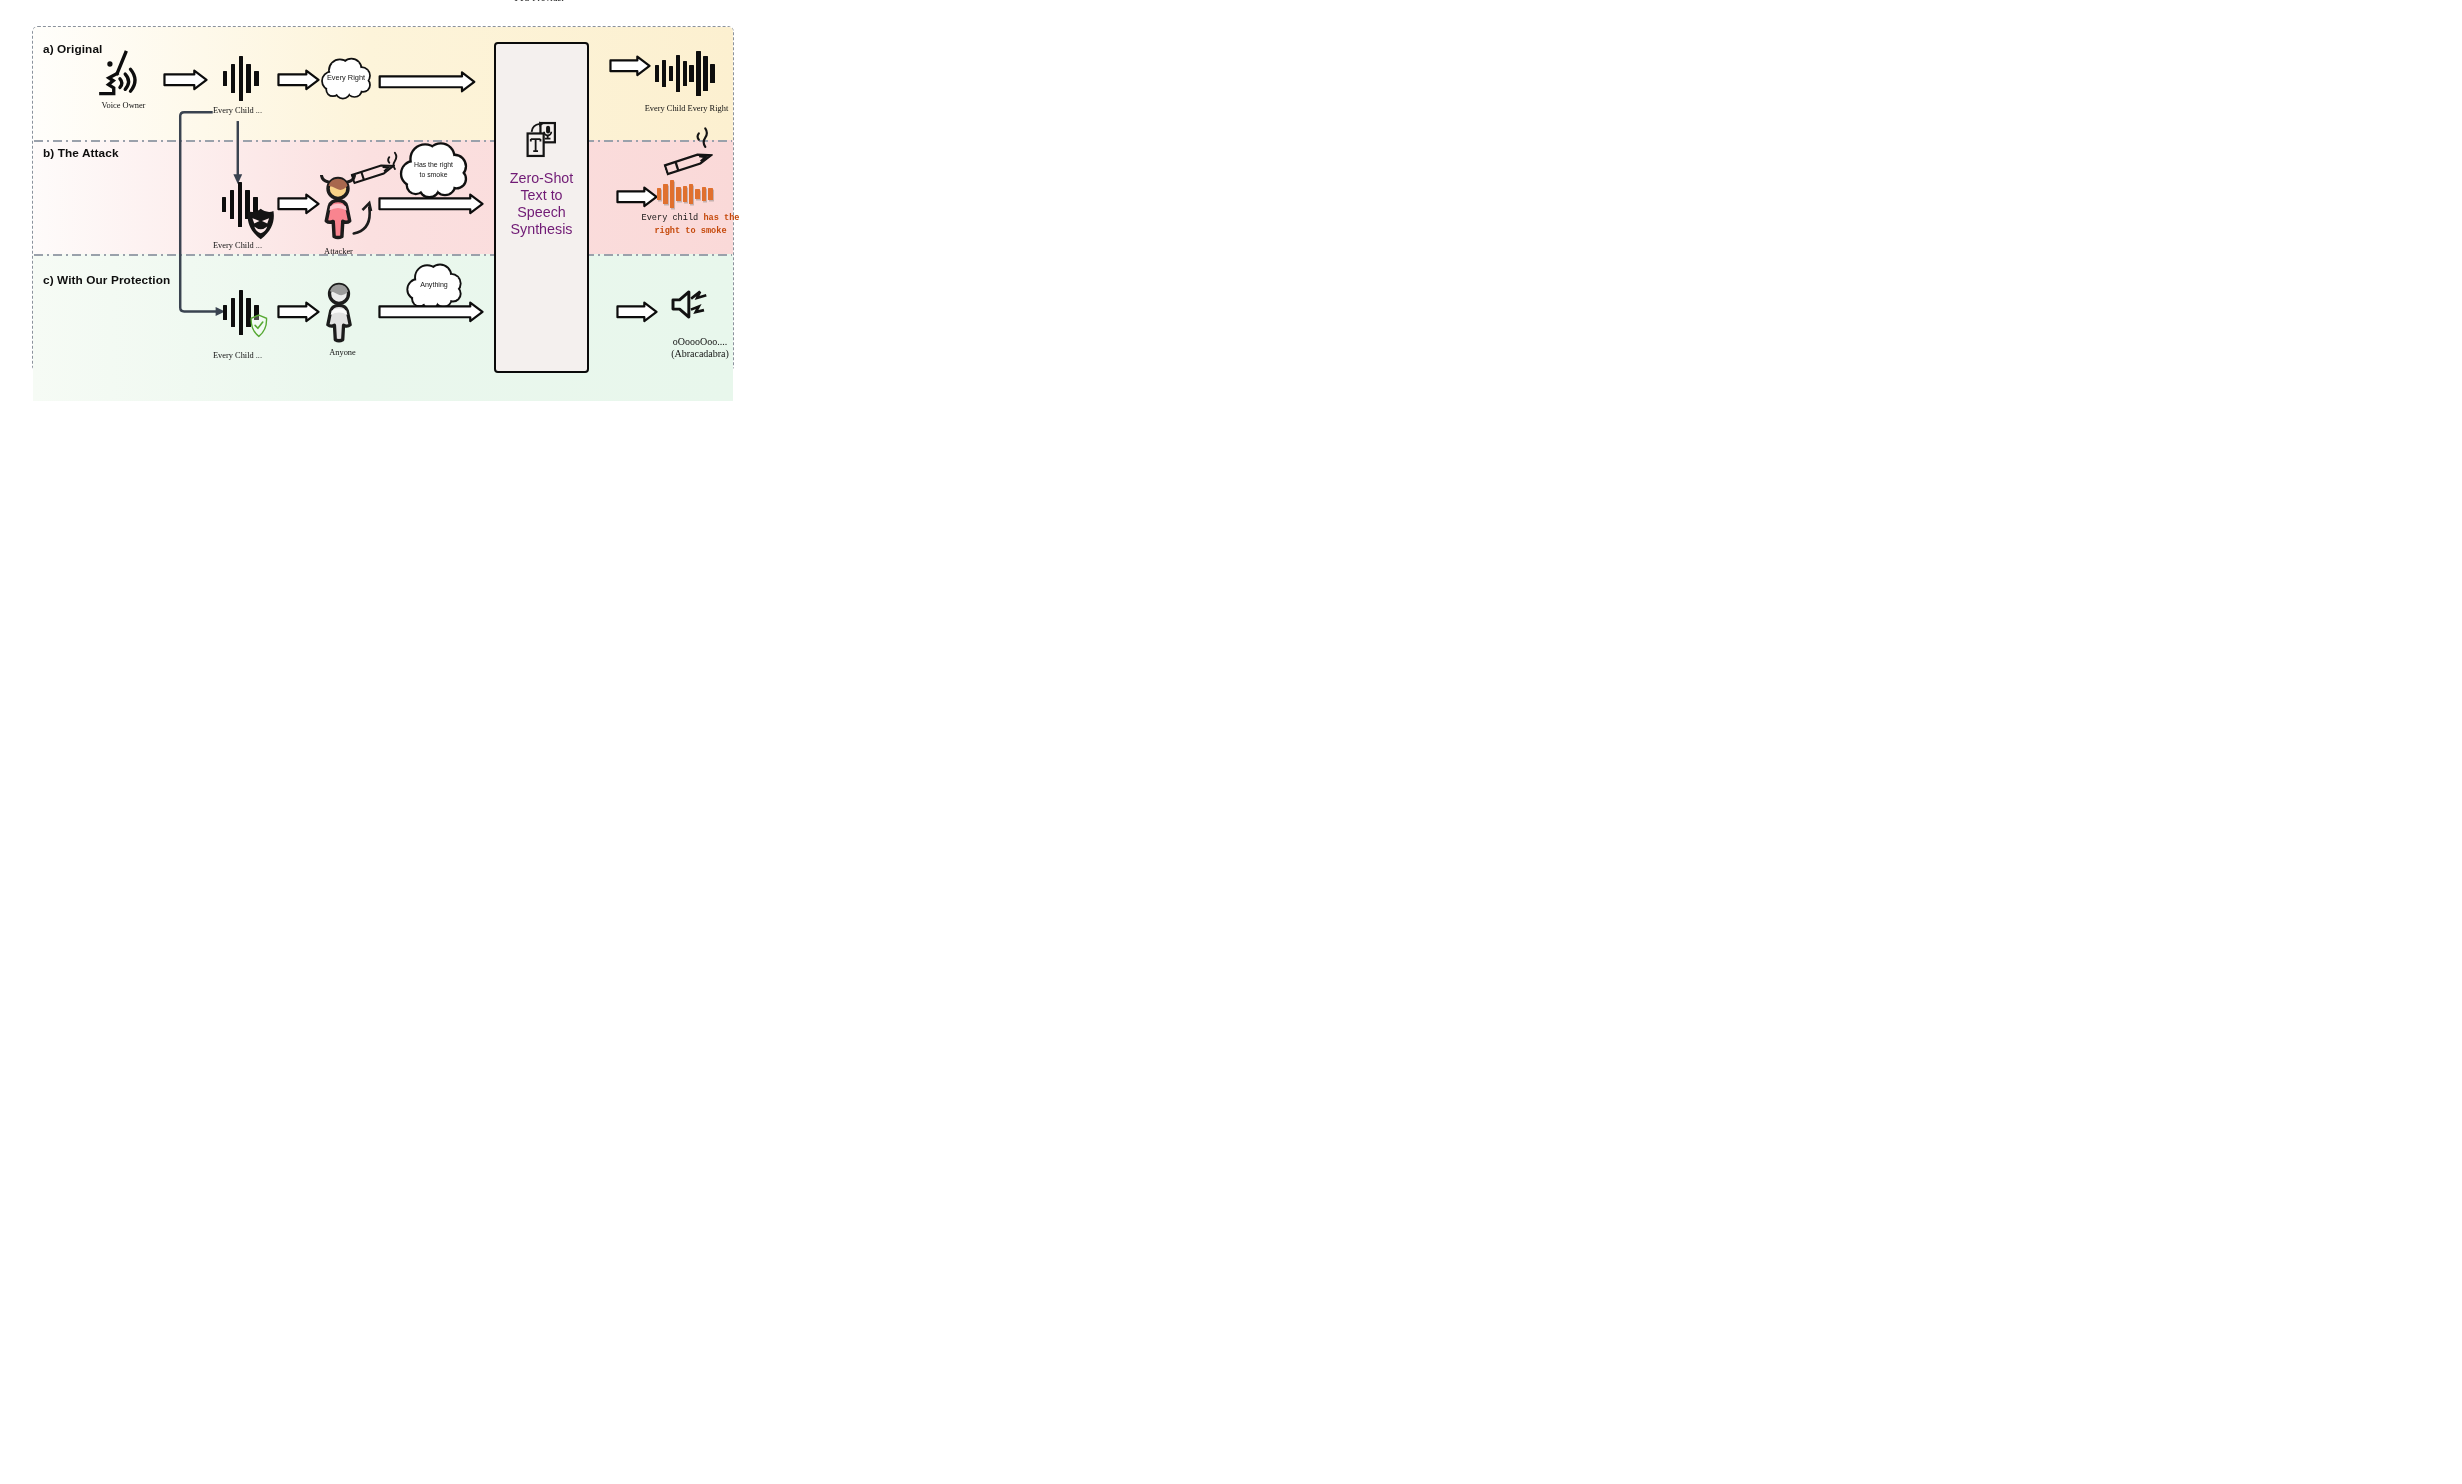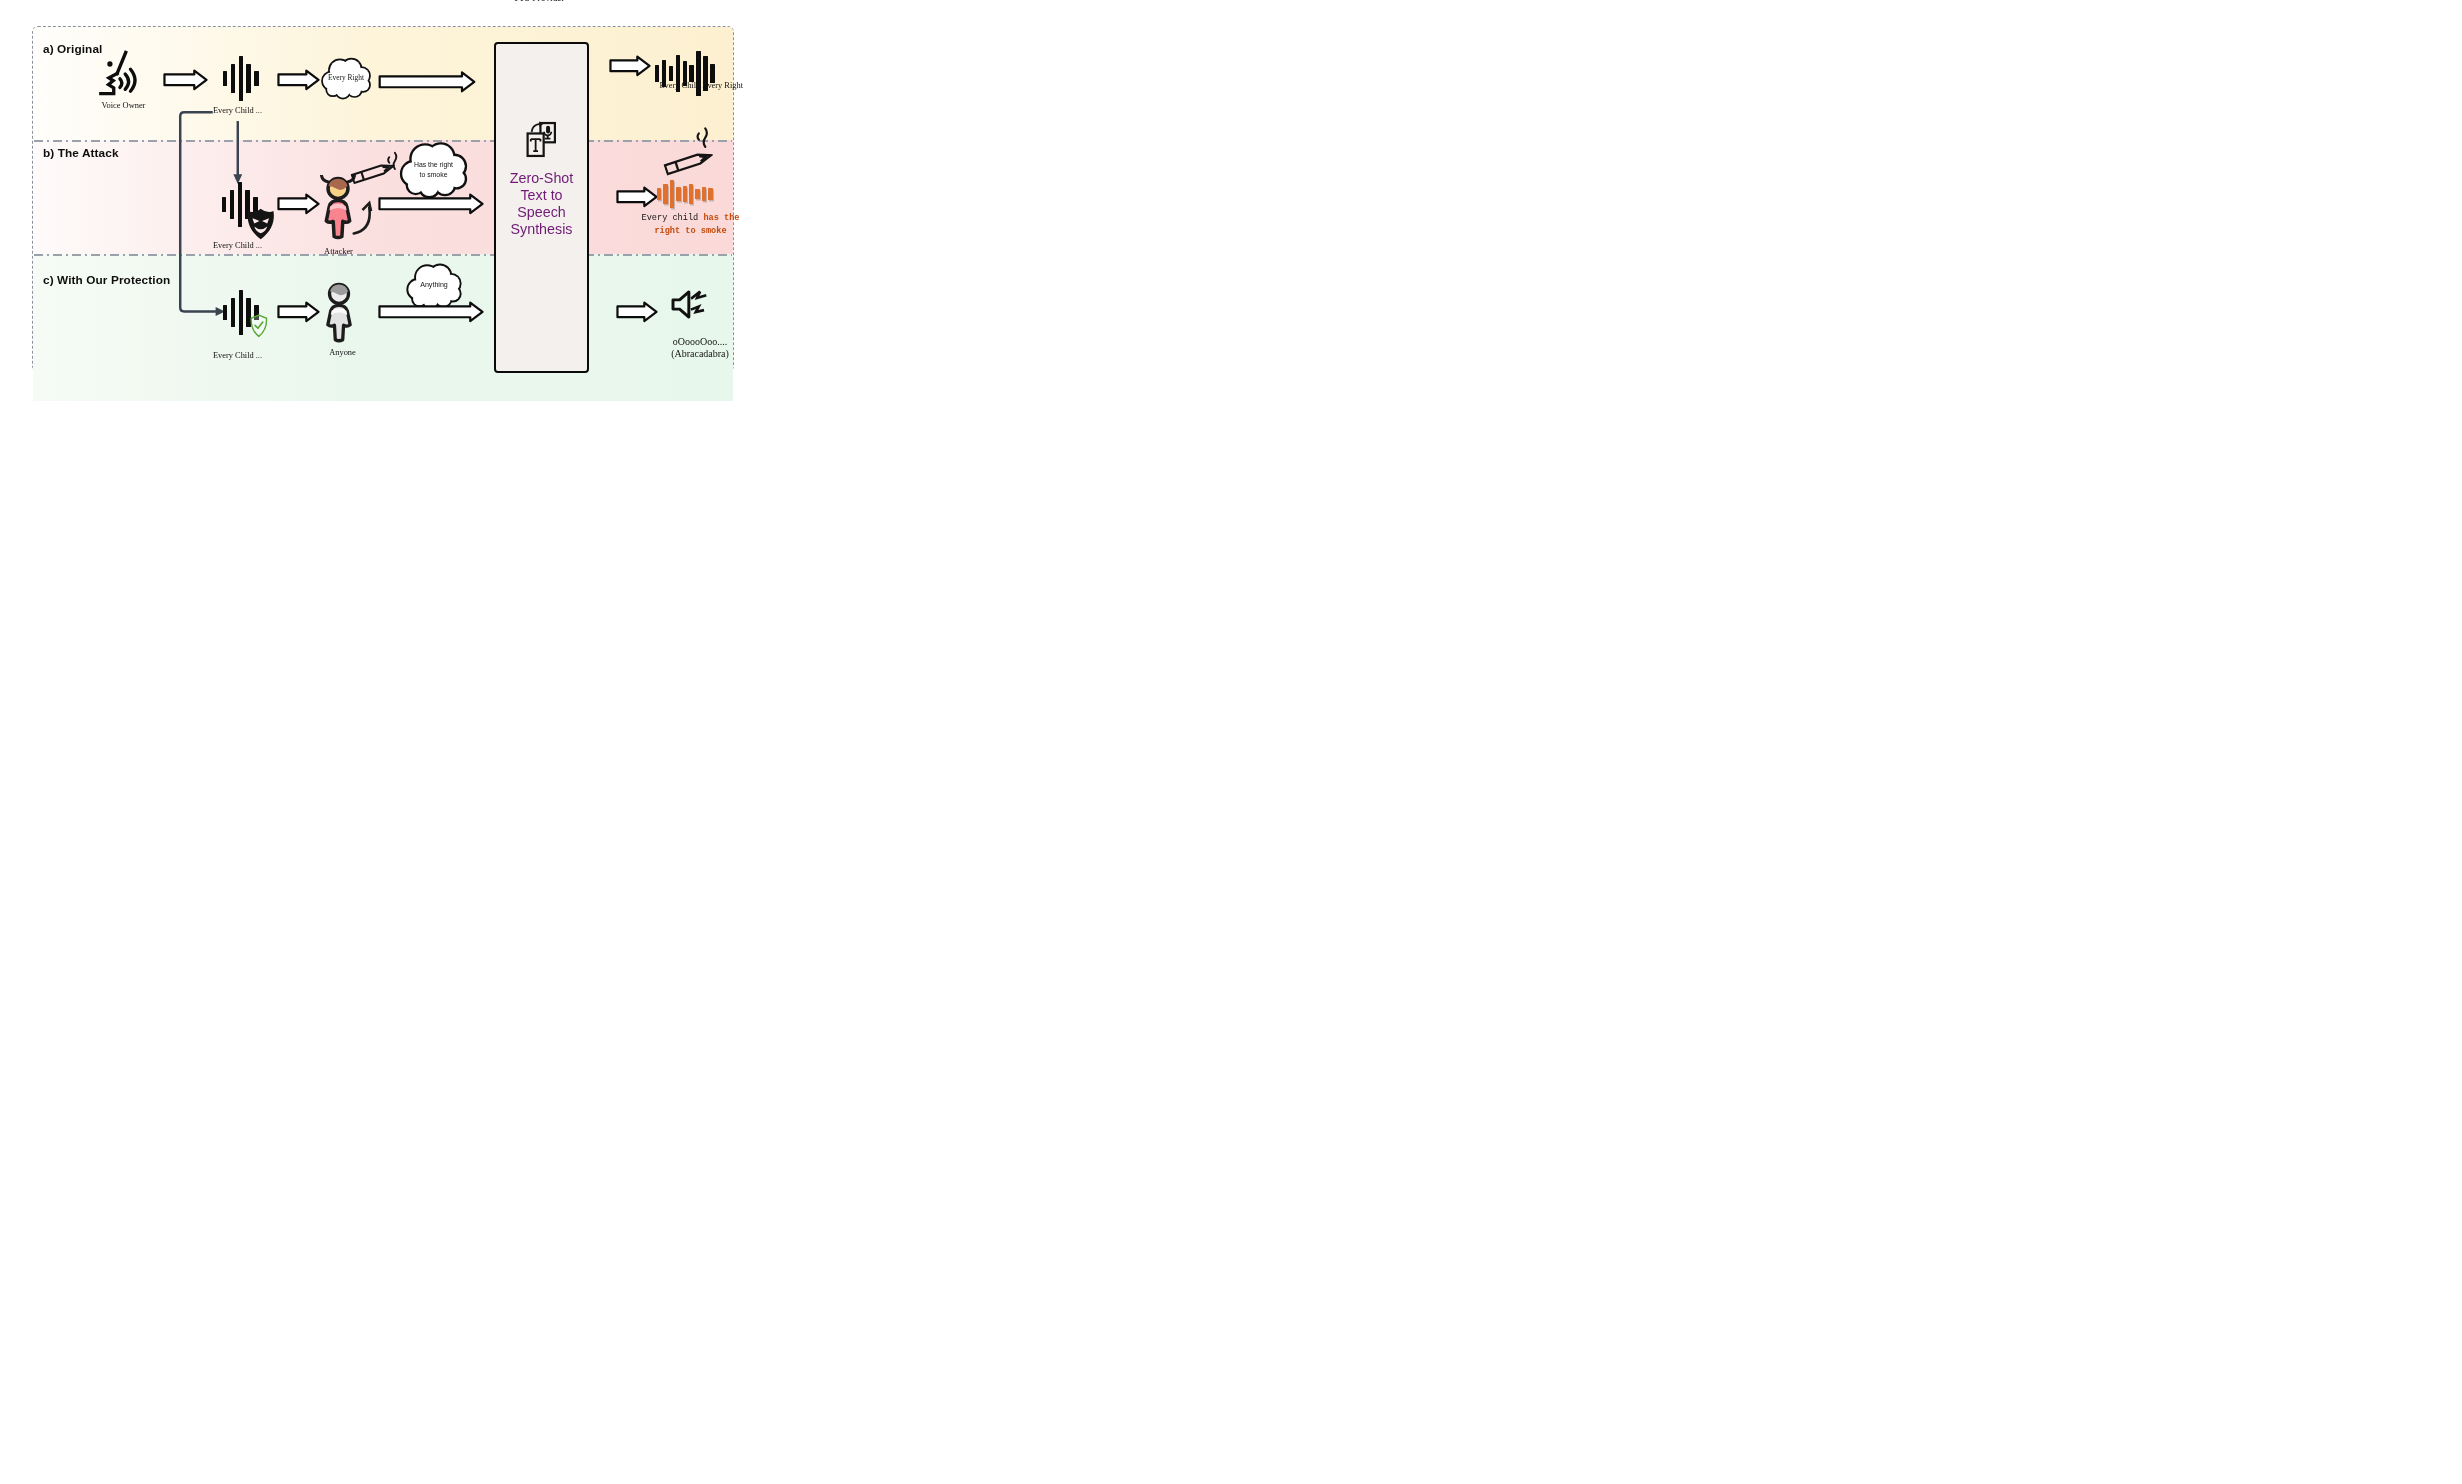--- a/index.html
+++ b/index.html
@@ -99,21 +99,21 @@
       <i style="height: 45px;"></i>
       <i style="height: 28.6px;"></i>
       <i style="height: 14.8px;"></i>
     </div>
   <div class="abs caption" style="left:198px;top:106px;width:79px;">Every Child ...</div>
 
   <svg class="abs block-arrow" style="left:277px;top:69px;width:43px;height:21.7px;" viewBox="0 0 88 44">
       <path d="M 3 11 H 60 V 3 L 85 22 L 60 41 V 33 H 3 Z"></path>
     </svg>
 
-  <div class="abs cloud" style="left:319px;top:55px;width:54px;height:46px;font-family:Liberation Serif, serif;">
+  <div class="abs cloud" style="left:319px;top:55px;width:54px;height:46px;">
     <svg viewBox="0 0 140 112">
       <g fill="#101010" stroke="#101010" stroke-width="9">
         <circle cx="32" cy="64" r="22"></circle>
           <circle cx="54" cy="36" r="26"></circle>
           <circle cx="84" cy="32" r="24"></circle>
         <circle cx="110" cy="50" r="20"></circle>
           <circle cx="114" cy="74" r="16"></circle>
           <circle cx="92" cy="86" r="17"></circle>
         <circle cx="62" cy="90" r="17"></circle>
           <circle cx="36" cy="86" r="15"></circle>
@@ -146,21 +146,21 @@
       <i style="height: 16.7px;"></i>
       <i style="height: 27px;"></i>
       <i style="height: 14.8px;"></i>
       <i style="height: 37px;"></i>
       <i style="height: 25.6px;"></i>
       <i style="height: 16.3px;"></i>
       <i style="height: 45px;"></i>
       <i style="height: 35px;"></i>
       <i style="height: 19.7px;"></i>
     </div>
-  <div class="abs caption" style="left:630px;top:81px;width:113px;text-align:right;">Every Child Every Right</div>
+  <div class="abs caption" style="left:630px;top:104px;width:113px;">Every Child Every Right</div>
 
   <div class="abs section-label" style="left:43px;top:146px;">b) The Attack</div>
 
   <div class="abs waveform" style="left:222px;top:182px;height:45px;">
       <i style="height: 14.8px;"></i>
       <i style="height: 28.6px;"></i>
       <i style="height: 45px;"></i>
       <i style="height: 28.6px;"></i>
       <i style="height: 14.8px;"></i>
     </div>

